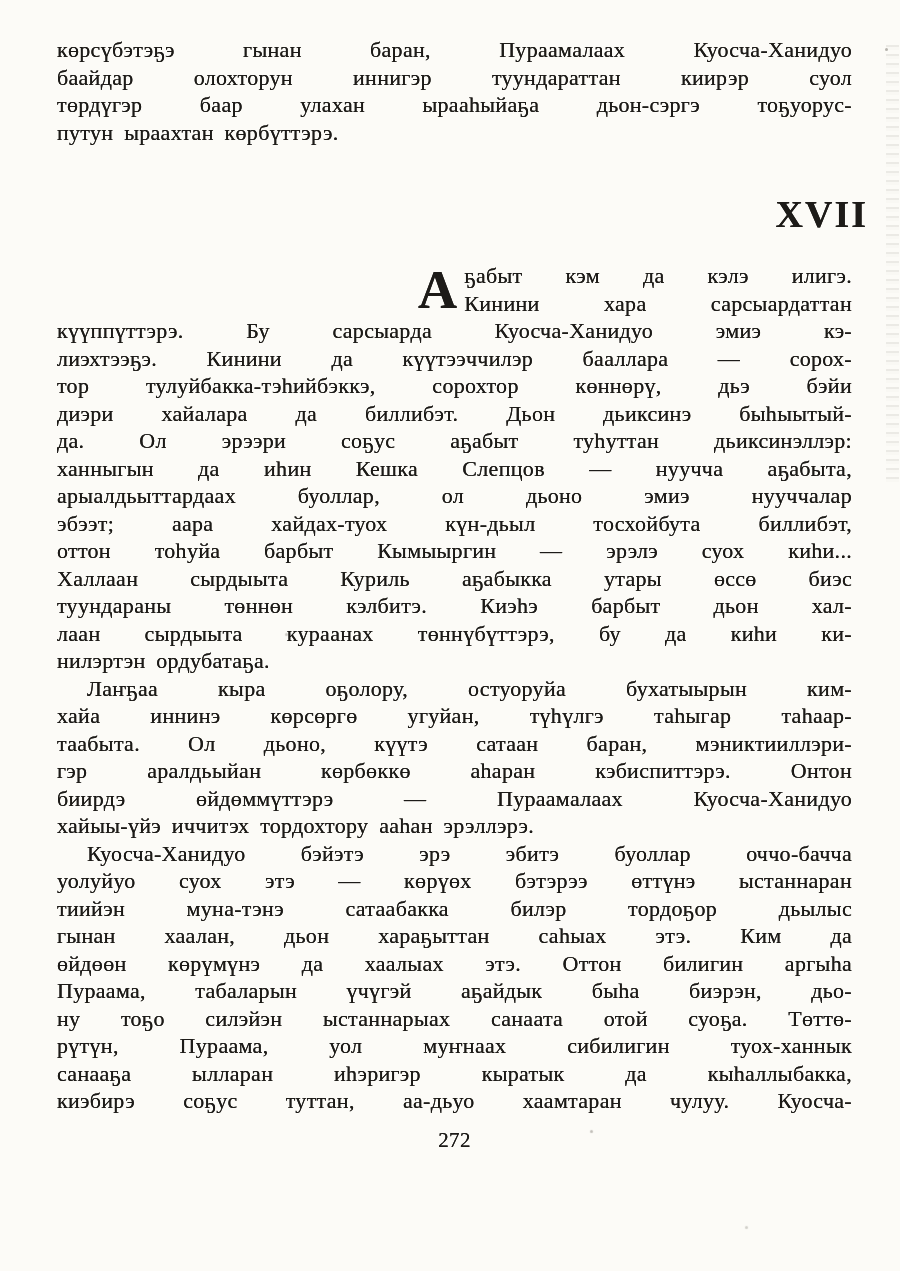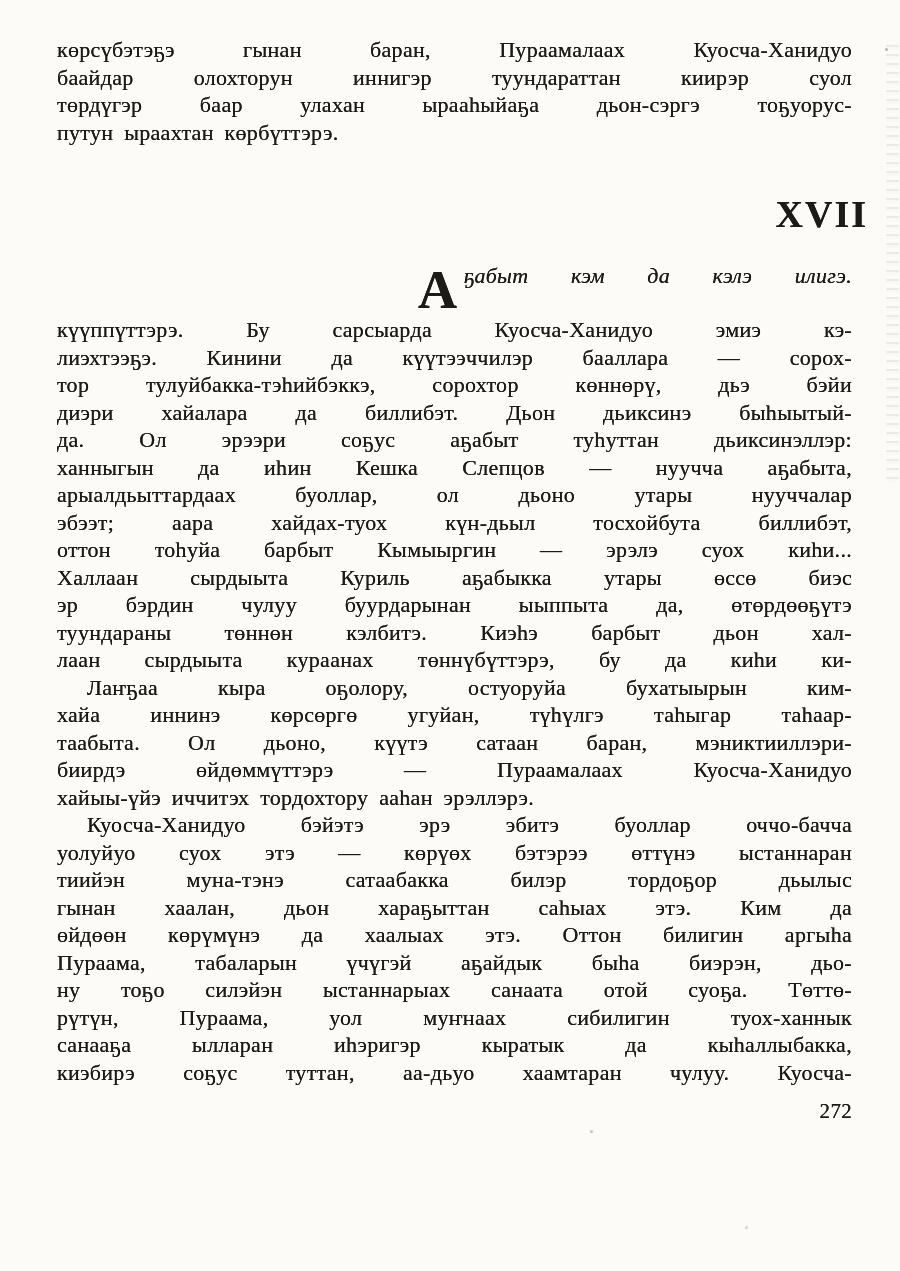--- a/index.html
+++ b/index.html
@@ -50,25 +50,25 @@
     align-items: flex-start;
   }
   .dropcap {
     font-size: 54px;
     line-height: 52px;
     font-weight: bold;
     margin-right: 7px;
     margin-top: 2px;
     text-shadow: 0 0 0.6px currentColor;
   }
-  .opening-lines { flex: 1; font-style: italic; }
+  .opening-lines { flex: 1; }
   .pagenum {
     margin-top: 12px;
     font-size: 21px;
-    text-align: right;
+    text-align: center;
   }
   .scan-artifact {
     position: absolute;
     right: 1px;
     top: 45px;
     width: 13px;
     height: 440px;
     background: repeating-linear-gradient(
       178deg,
       rgba(110, 104, 92, 0.22) 0 2px,
@@ -101,43 +101,45 @@
       <div class="tline">төрдүгэр баар улахан ырааһыйаҕа дьон-сэргэ тоҕуорус-</div>
       <div class="tline tline-last">путун ыраахтан көрбүттэрэ.</div>
     </div>
 
   <h1 class="chapter">XVII</h1>
 
   <div class="opening">
     <span class="dropcap">А</span>
     <div class="opening-lines force-just">
         <div class="tline">ҕабыт кэм да кэлэ илигэ.</div>
+        <div class="tline tline-last">Кинини хара сарсыардаттан</div>
       </div>
   </div>
 
   <div class="para">
       <div class="tline">күүппүттэрэ. Бу сарсыарда Куосча-Ханидуо эмиэ кэ-</div>
       <div class="tline">лиэхтээҕэ. Кинини да күүтээччилэр бааллара — сорох-</div>
       <div class="tline">тор тулуйбакка-тэһийбэккэ, сорохтор көннөрү, дьэ бэйи</div>
       <div class="tline">диэри хайалара да биллибэт. Дьон дьиксинэ быһыытый-</div>
       <div class="tline">да. Ол эрээри соҕус аҕабыт туһуттан дьиксинэллэр:</div>
       <div class="tline">ханныгын да иһин Кешка Слепцов — нуучча аҕабыта,</div>
-      <div class="tline">арыалдьыттардаах буоллар, ол дьоно утары нууччалар</div>
+      <div class="tline">арыалдьыттардаах буоллар, ол дьоно эмиэ нууччалар</div>
       <div class="tline">эбээт; аара хайдах-туох күн-дьыл тосхойбута биллибэт,</div>
       <div class="tline">оттон тоһуйа барбыт Кымыыргин — эрэлэ суох киһи...</div>
       <div class="tline">Халлаан сырдыыта Куриль аҕабыкка утары өссө биэс</div>
-      <div class="tline">эр бэрдин чулуу буурдарынан ыыппыта да, өтөрдөөҕүтэ</div>
       <div class="tline">туундараны төннөн кэлбитэ. Киэһэ  барбыт дьон хал-</div>
       <div class="tline">лаан сырдыыта кураанах төннүбүттэрэ, бу да киһи ки-</div>
+      <div class="tline tline-last">нилэртэн ордубатаҕа.</div>
     </div>
 
   <div class="para para-indent">
       <div class="tline">Лаҥҕаа кыра оҕолору, остуоруйа бухатыырын ким-</div>
       <div class="tline">хайа иннинэ көрсөргө угуйан, түһүлгэ таһыгар таһаар-</div>
       <div class="tline">таабыта. Ол дьоно, күүтэ сатаан баран, мэниктииллэри-</div>
+      <div class="tline">гэр аралдьыйан көрбөккө аһаран кэбиспиттэрэ. Онтон</div>
       <div class="tline">биирдэ өйдөммүттэрэ — Пураамалаах   Куосча-Ханидуо</div>
       <div class="tline tline-last">хайыы-үйэ иччитэх тордохтору ааһан эрэллэрэ.</div>
     </div>
 
   <div class="para para-indent force-just">
       <div class="tline">Куосча-Ханидуо бэйэтэ эрэ эбитэ буоллар оччо-бачча</div>
       <div class="tline">уолуйуо суох этэ — көрүөх бэтэрээ өттүнэ ыстаннаран</div>
       <div class="tline">тиийэн муна-тэнэ сатаабакка билэр тордоҕор дьылыс</div>
       <div class="tline">гынан хаалан, дьон хараҕыттан саһыах этэ. Ким да</div>
       <div class="tline">өйдөөн көрүмүнэ да хаалыах этэ. Оттон билигин аргыһа</div>

